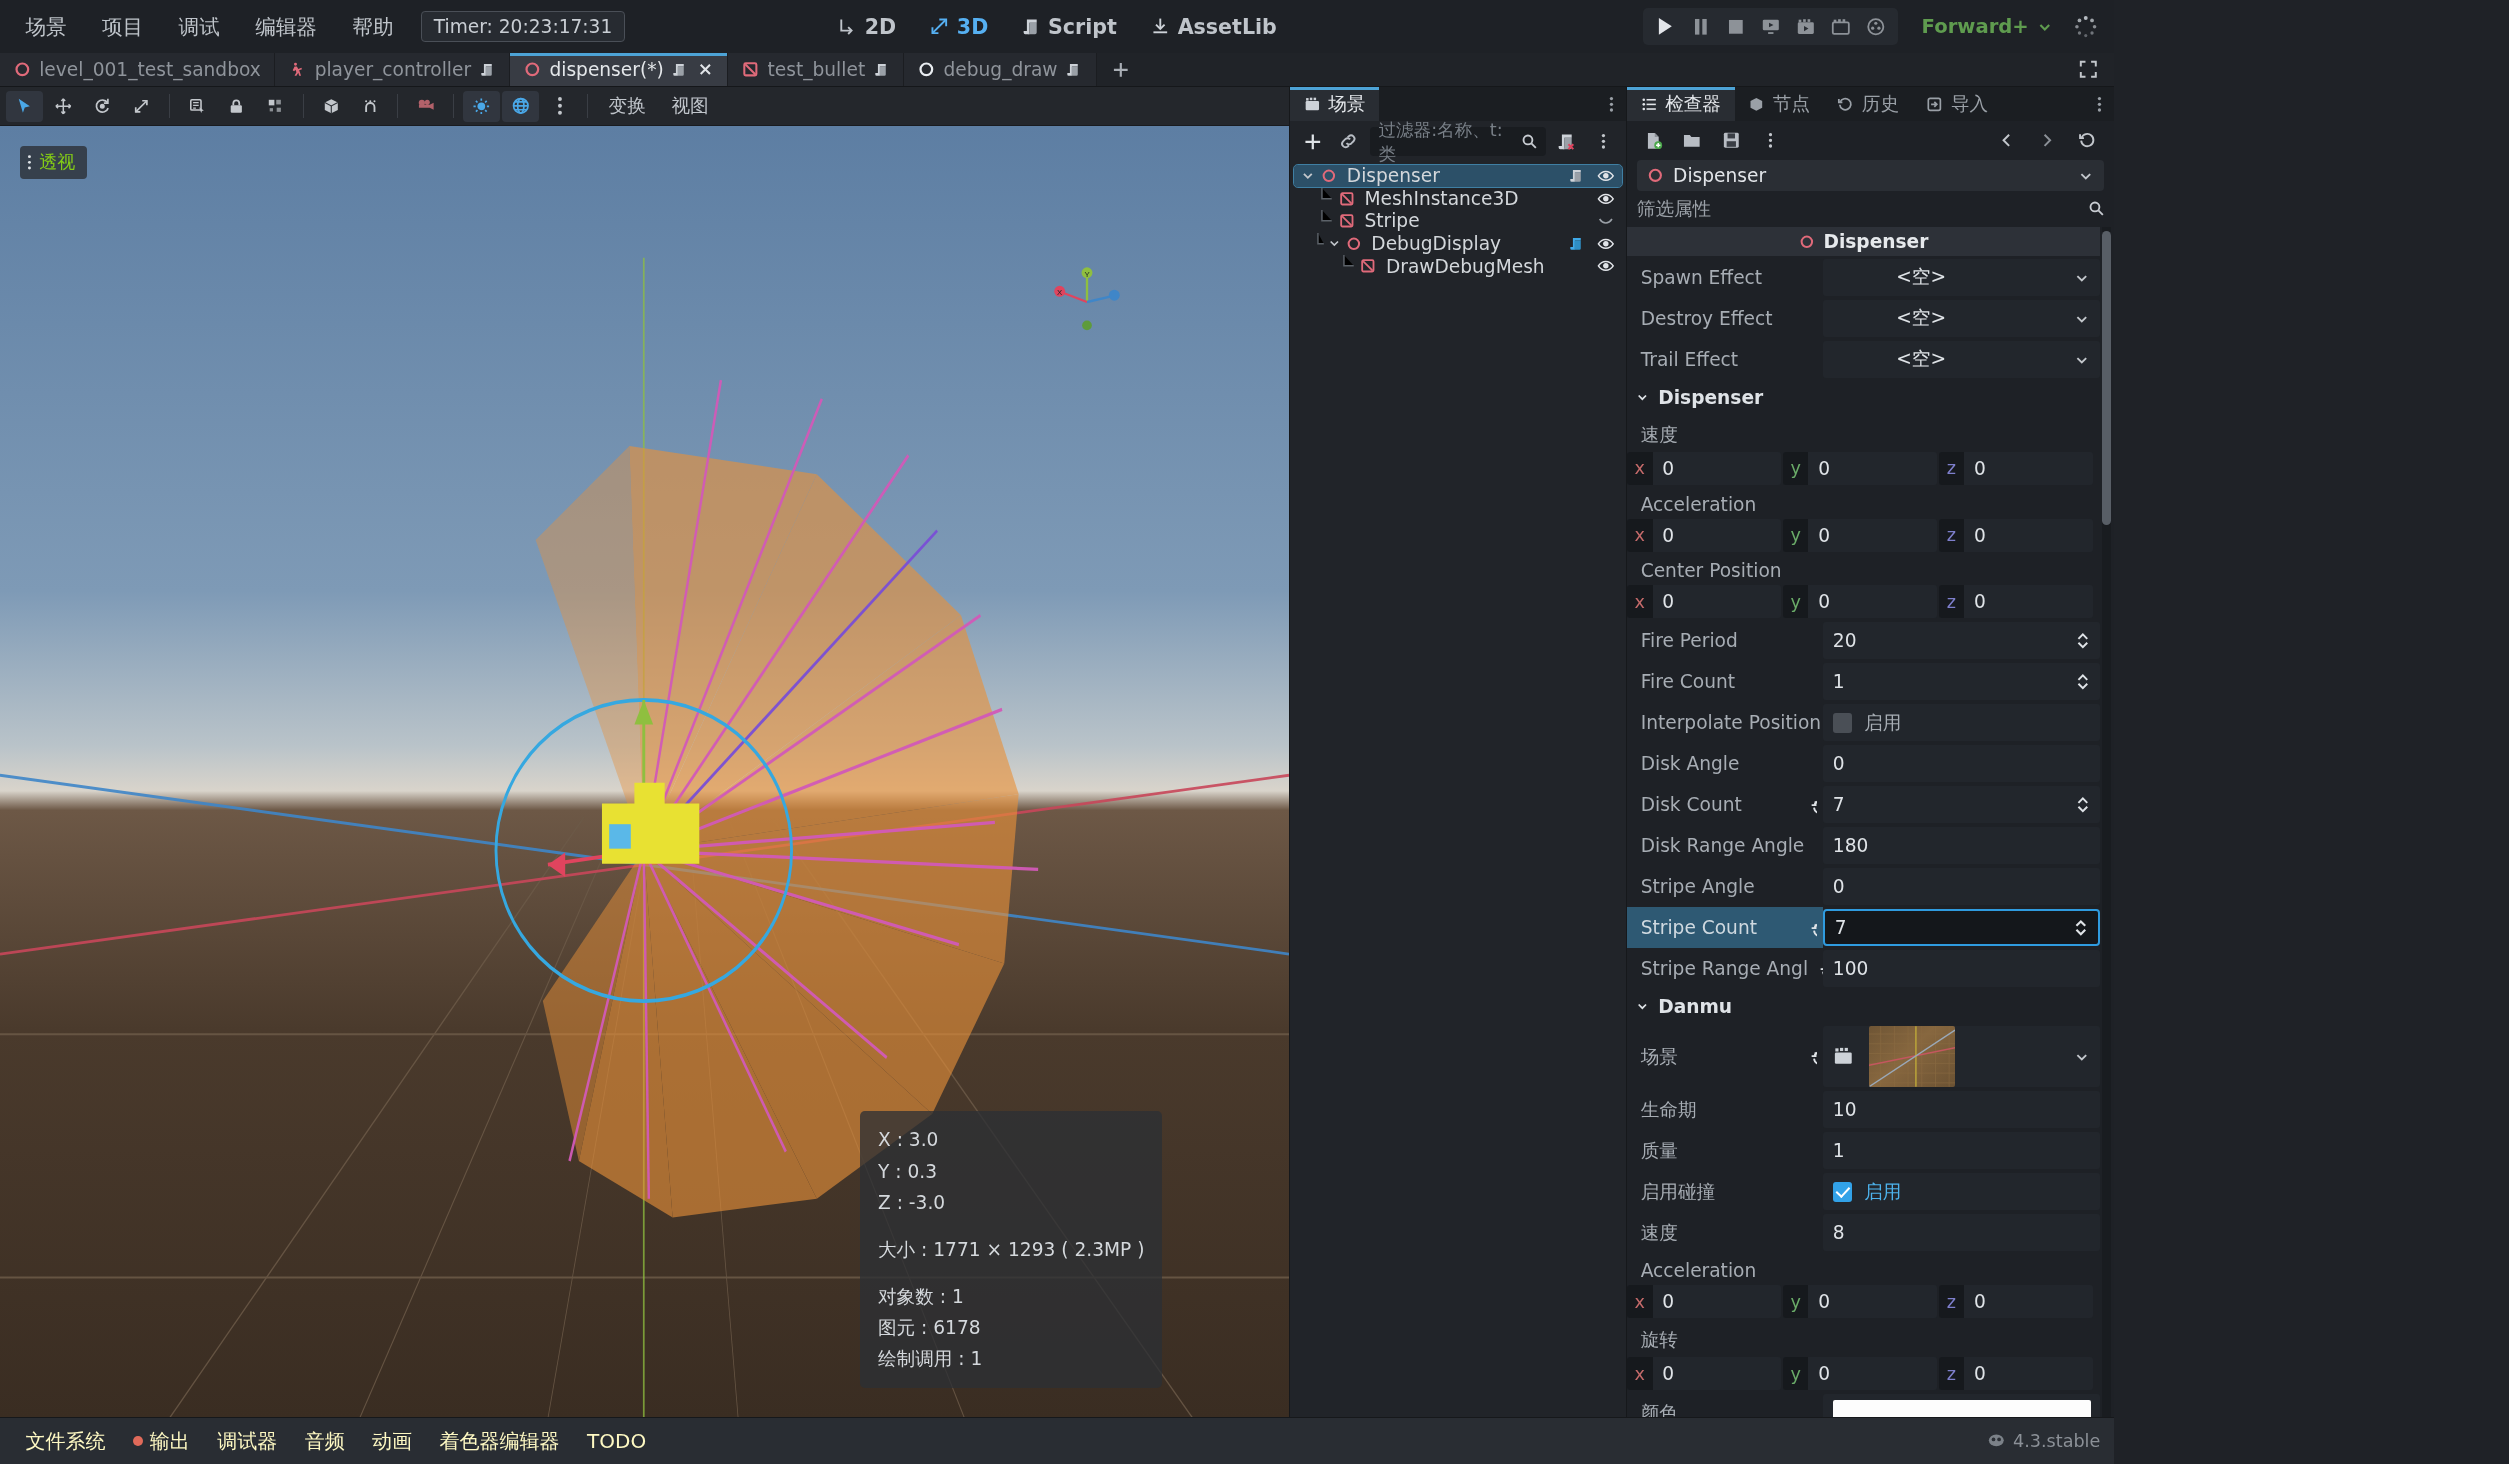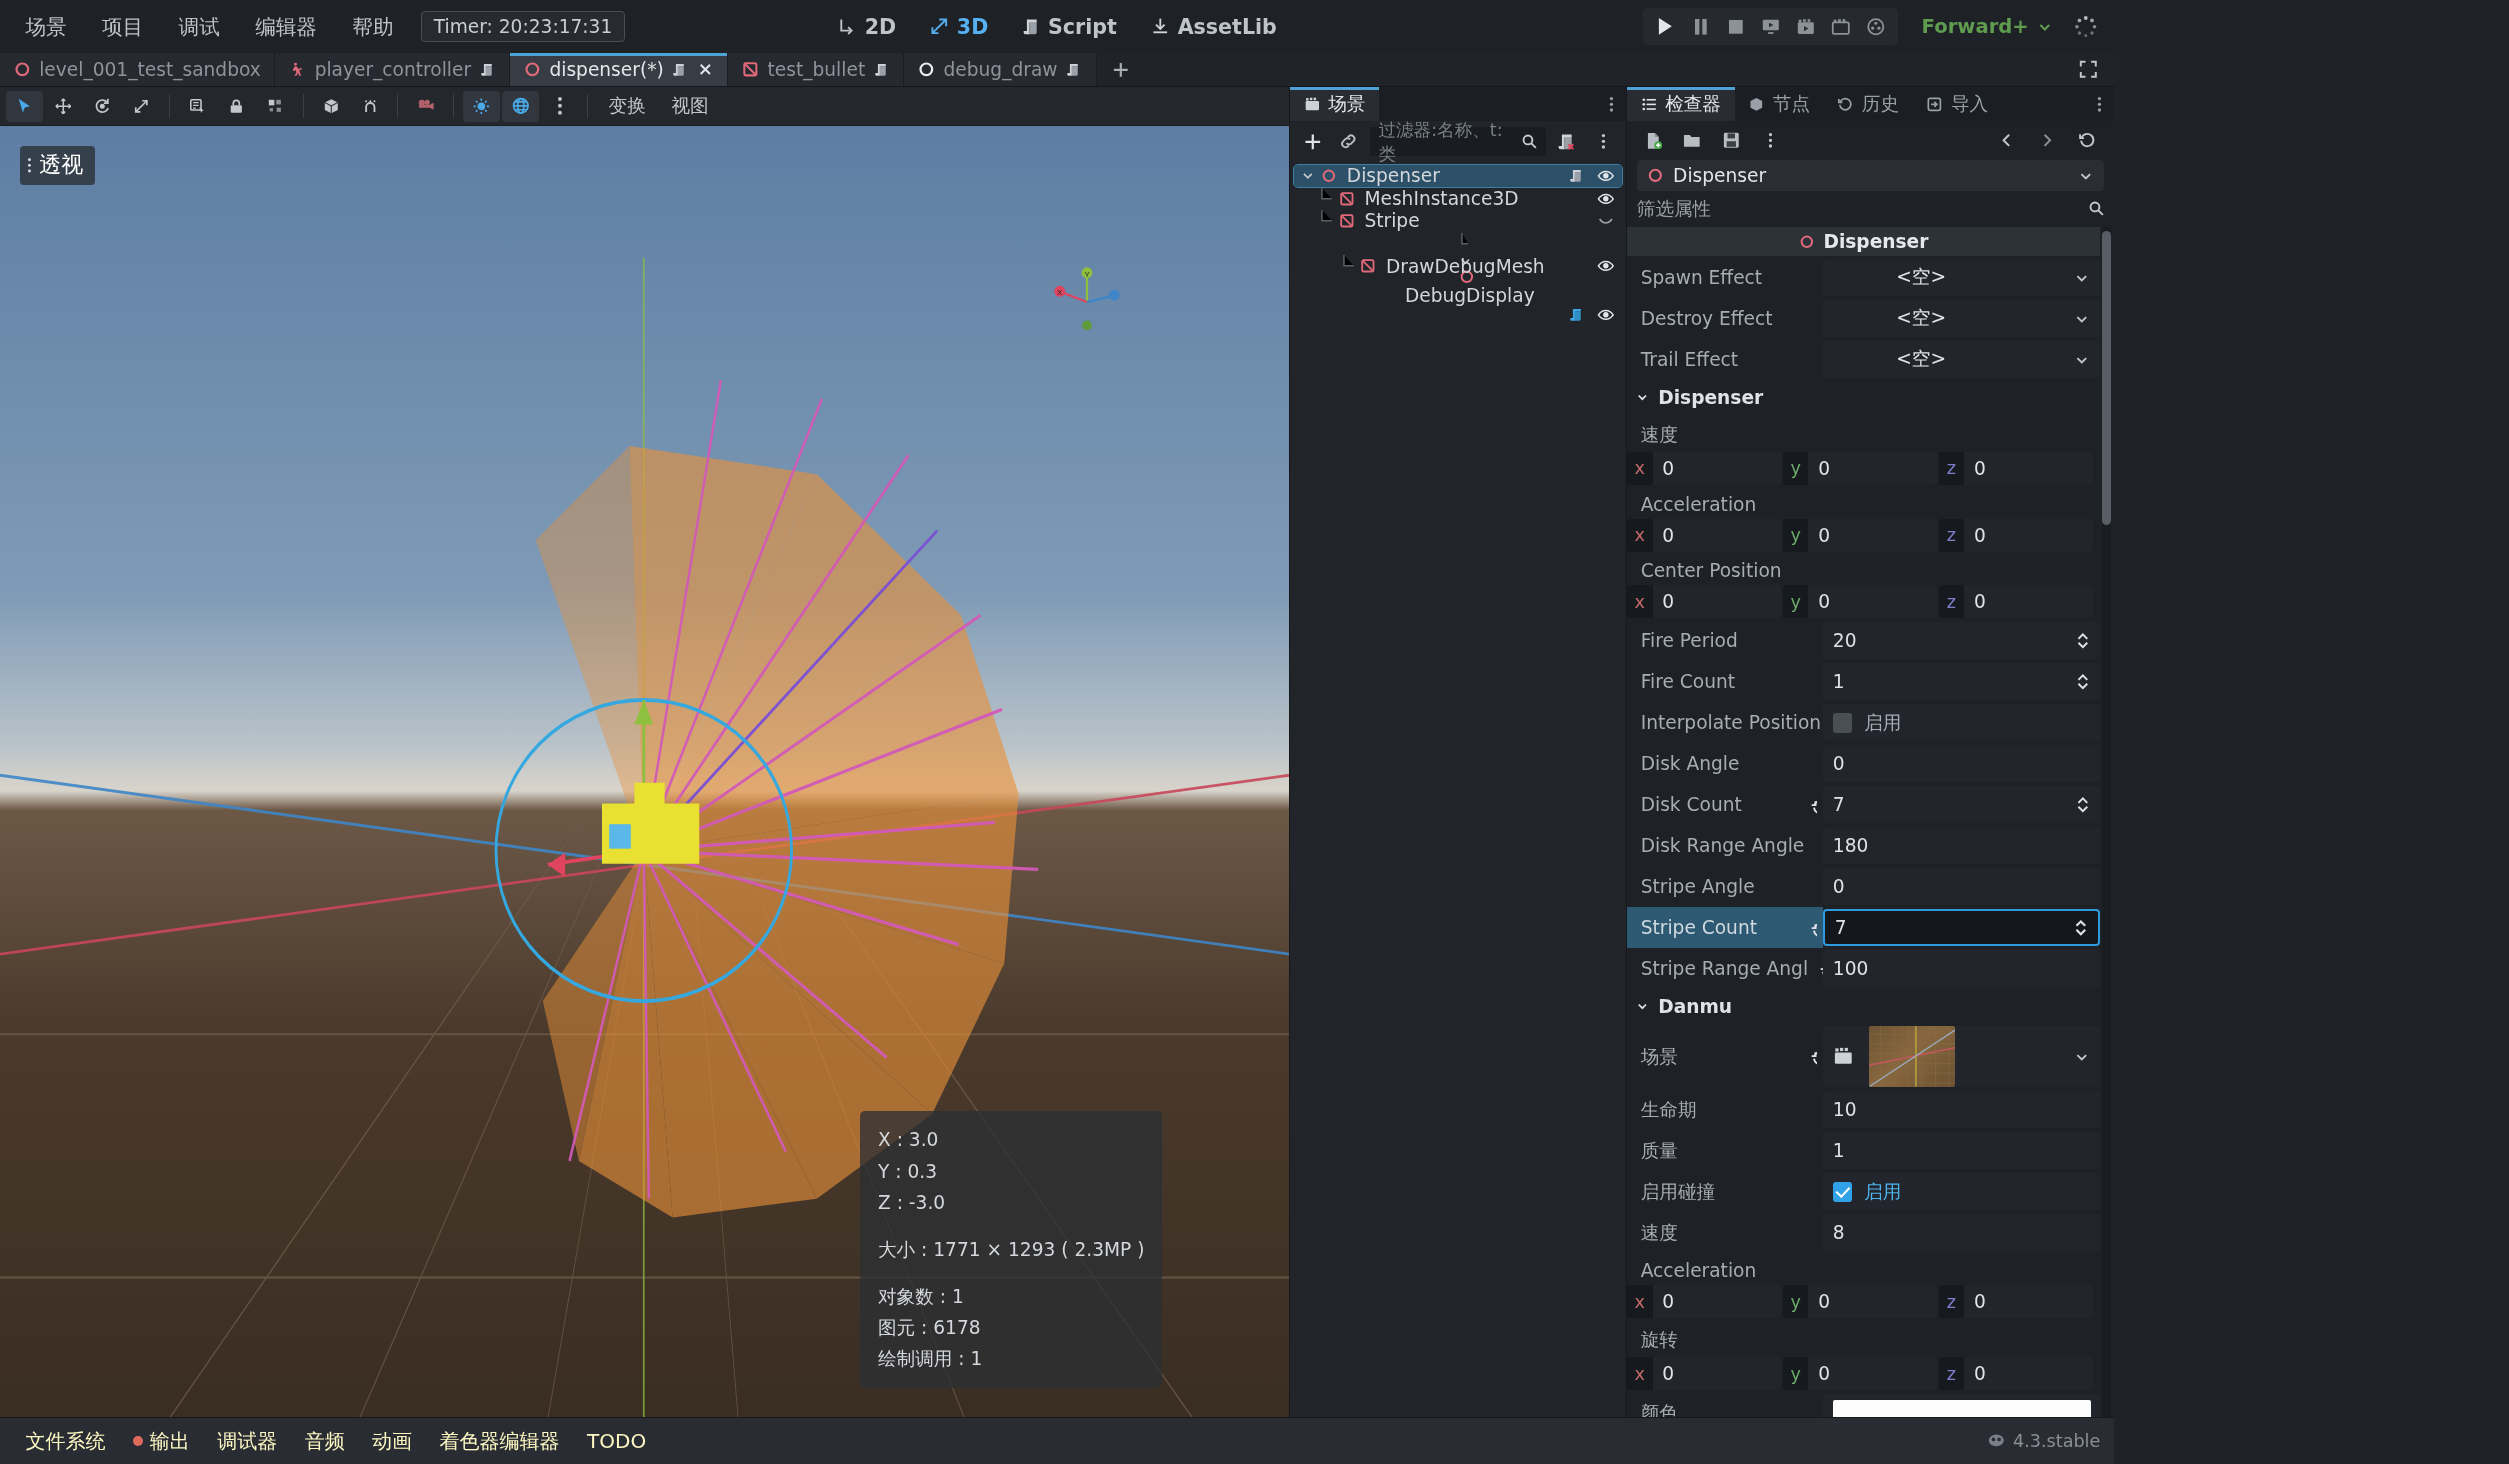--- a/index.html
+++ b/index.html
@@ -79,22 +79,22 @@
   .tbsep{ width:1px; height:23.5px; background:#3a3e45; margin:0 6.9px;}
   .tbtext{ font-size:18.6px; color:#c0c5cb; padding:3.9px 11.8px; border-radius:3.9px;}
 
   .viewport{ position:relative; flex:1 1 auto; overflow:hidden; }
   .sky{
     position:absolute; inset:0;
     background:linear-gradient(180deg,#5d7ea3 0%,#7e9ab6 36%,#b9c3c9 48%,#d9d4cb 51.5%,#6d5846 53%,#4a3a2c 70%,#3a2d22 100%);
   }
   .ground-grid{ position:absolute; left:0; right:0; top:51.5%; bottom:0; overflow:hidden; }
   .persp-badge{
-    position:absolute; left:19.6px; top:19.6px; background:#2c3036cc; color:#ffffff;
-    font-size:22px; padding:4.9px 11.8px 4.9px 7.8px; border-radius:3.9px; display:flex; align-items:center; gap:6.9px;
+    position:absolute; left:19.6px; top:19.6px; background:#2c3036cc; color:#84cc16;
+    font-size:18px; padding:4.9px 11.8px 4.9px 7.8px; border-radius:3.9px; display:flex; align-items:center; gap:6.9px;
   }
   .perf-box{
     position:absolute; right:127px; top:257px; background:#6a7078c9; border-radius:4.9px;
     padding:8.8px 15.7px; font-size:18.6px; color:#7ee07e; line-height:1.62;
   }
   .info-box{
     position:absolute; right:127px; bottom:29px; background:#2c2f34c2; border-radius:4.9px;
     padding:13.7px 17.6px; font-size:18.6px; color:#d4d8dc; line-height:1.68;
   }
   .info-gap{ height:15.7px; }
@@ -817,21 +817,21 @@
           <span class="tname">Stripe</span>
           <span class="tright">
             <span>
                 <svg width="17.6" height="17.6" viewBox="0 0 20 20" fill="none" stroke="#9aa0a7" stroke-width="1.9">
                   <path d="M3 8c2 3 4.4 4.5 7 4.5S15 11 17 8"></path>
                 </svg>
               </span>
           </span>
         </div>
 
-        <div class="trow" style="padding-left:21.6px;flex-direction:column;">
+        <div class="trow" style="padding-left:21.6px;">
           <span>
               <svg width="11.8" height="21.6" viewBox="0 0 12 22" stroke="#5c6269" stroke-width="1.5">
                 <path d="M3 0v11h6"></path>
               </svg>
             </span>
           <span>
               <svg width="14.7" height="14.7" viewBox="0 0 16 16" fill="none" stroke="#c3c7cc" stroke-width="1.8">
                 <path d="M4 6l4 4 4-4"></path>
               </svg>
             </span>

